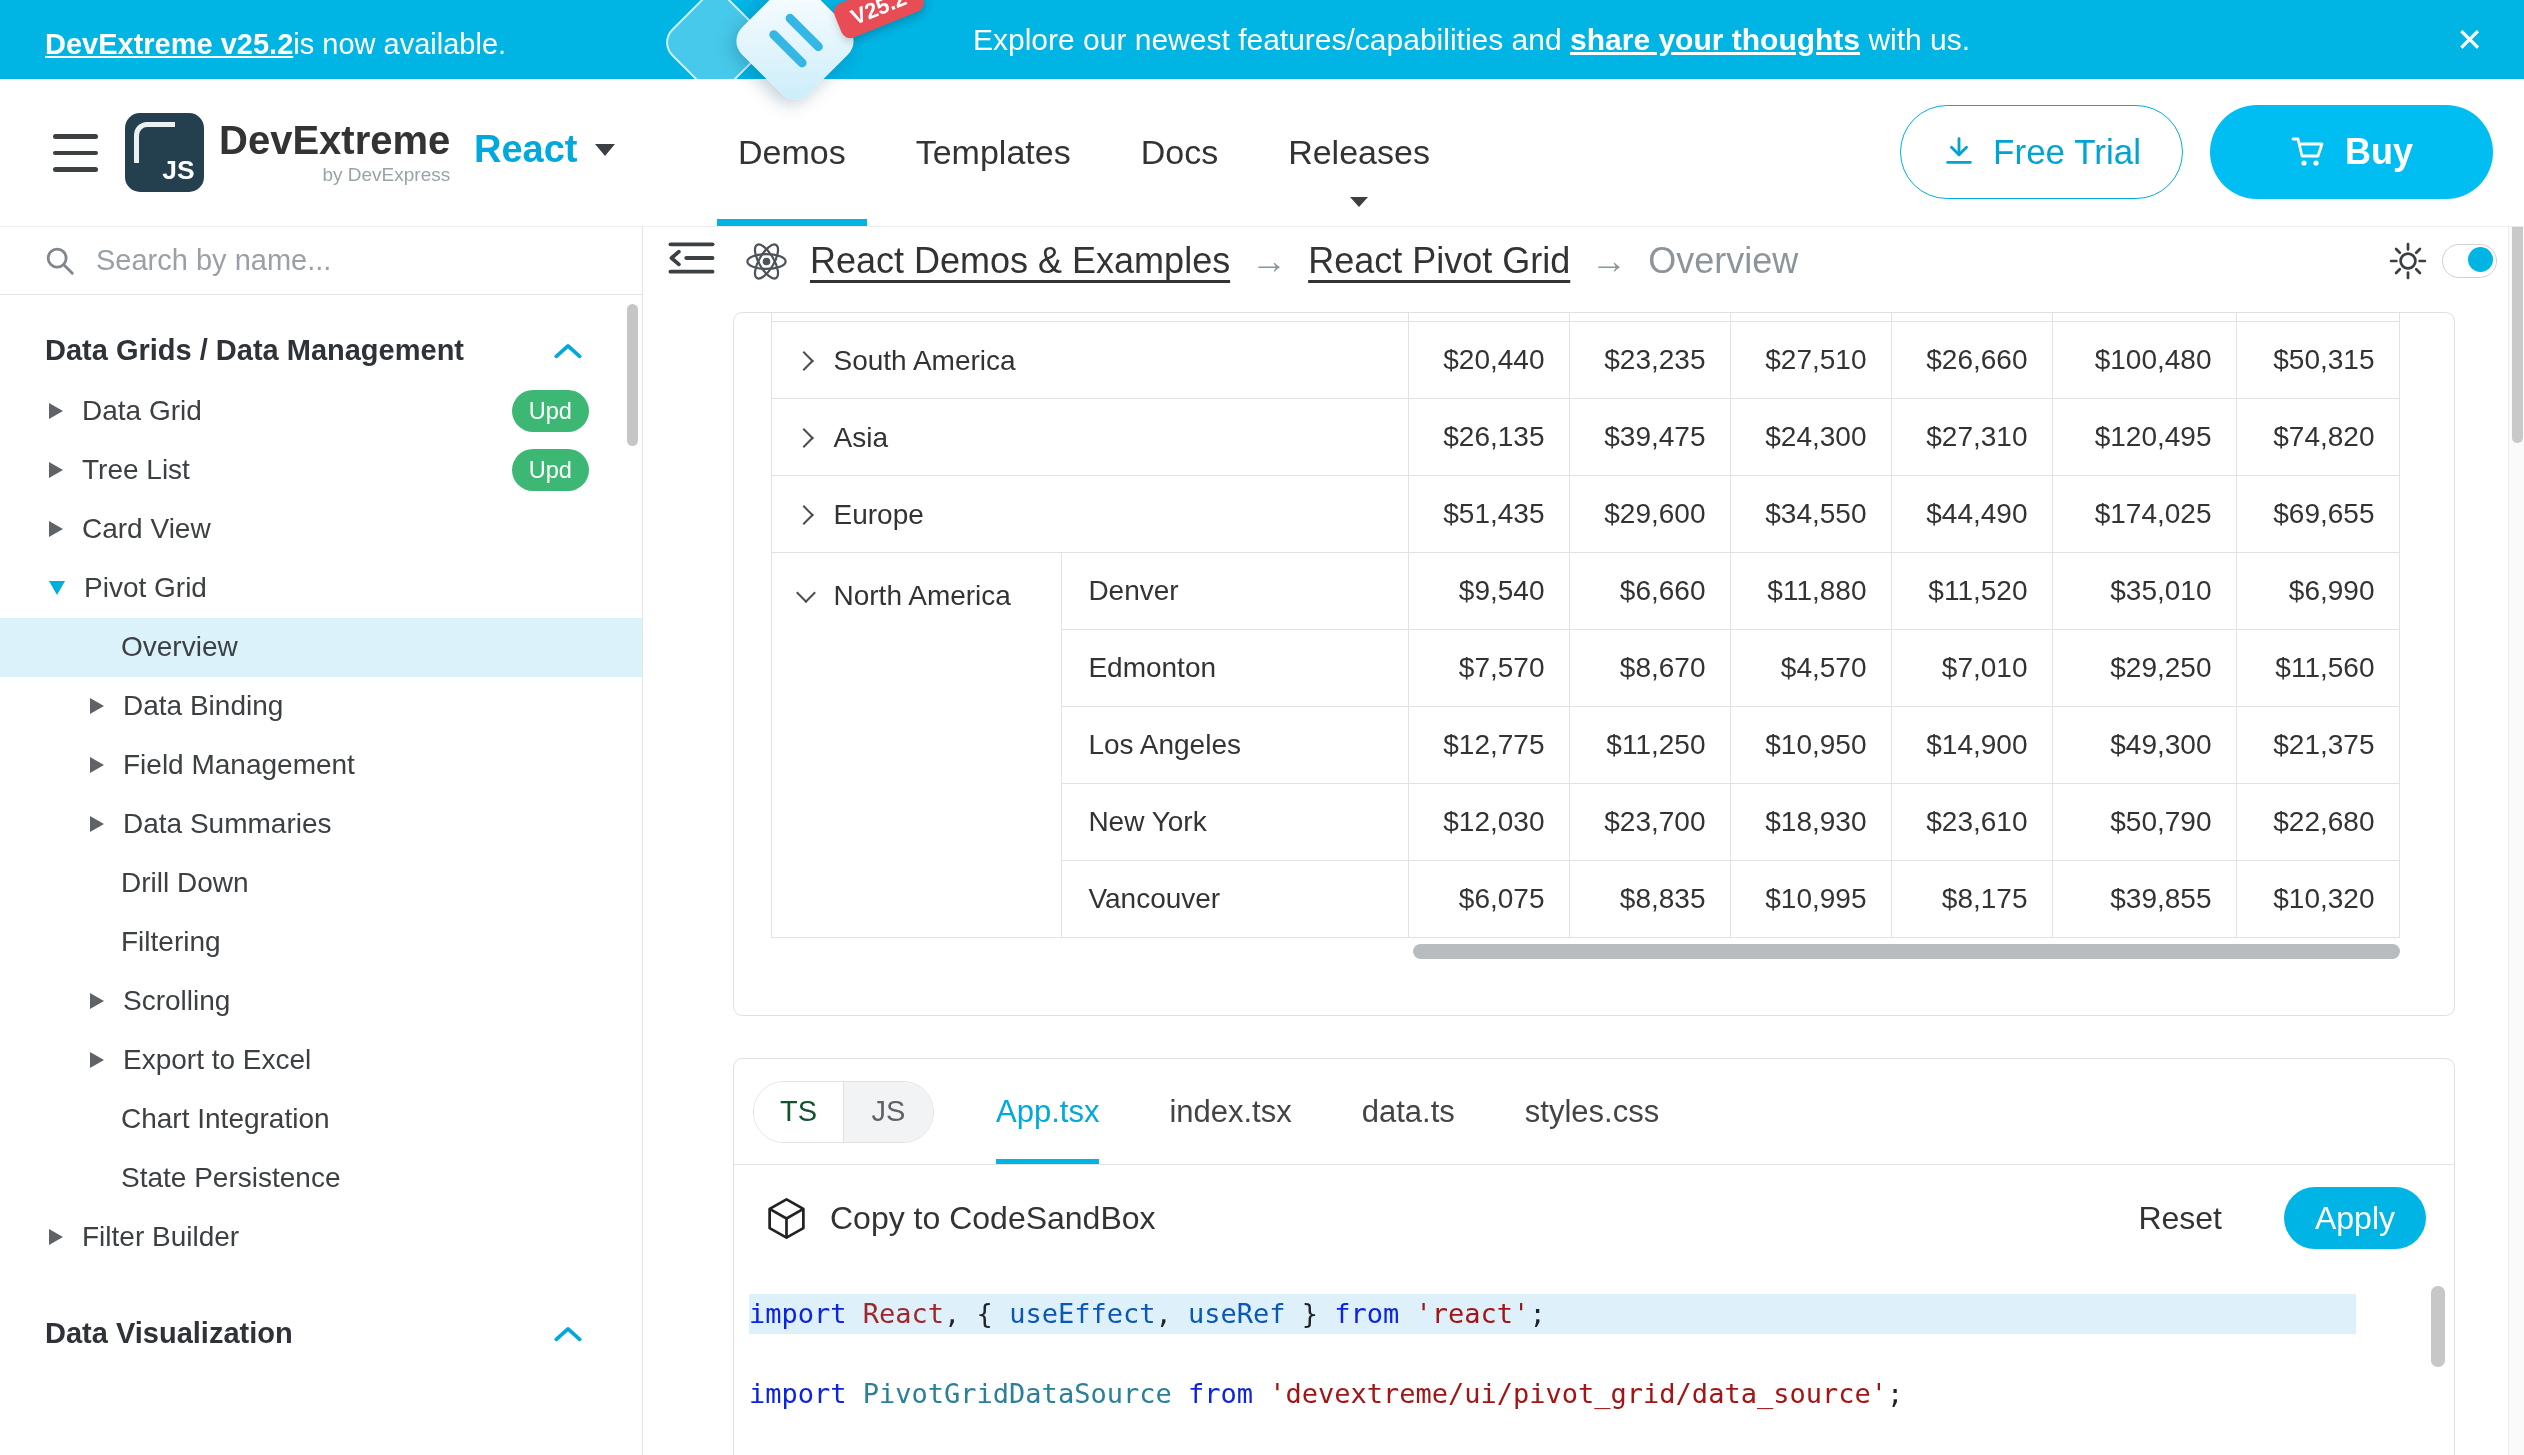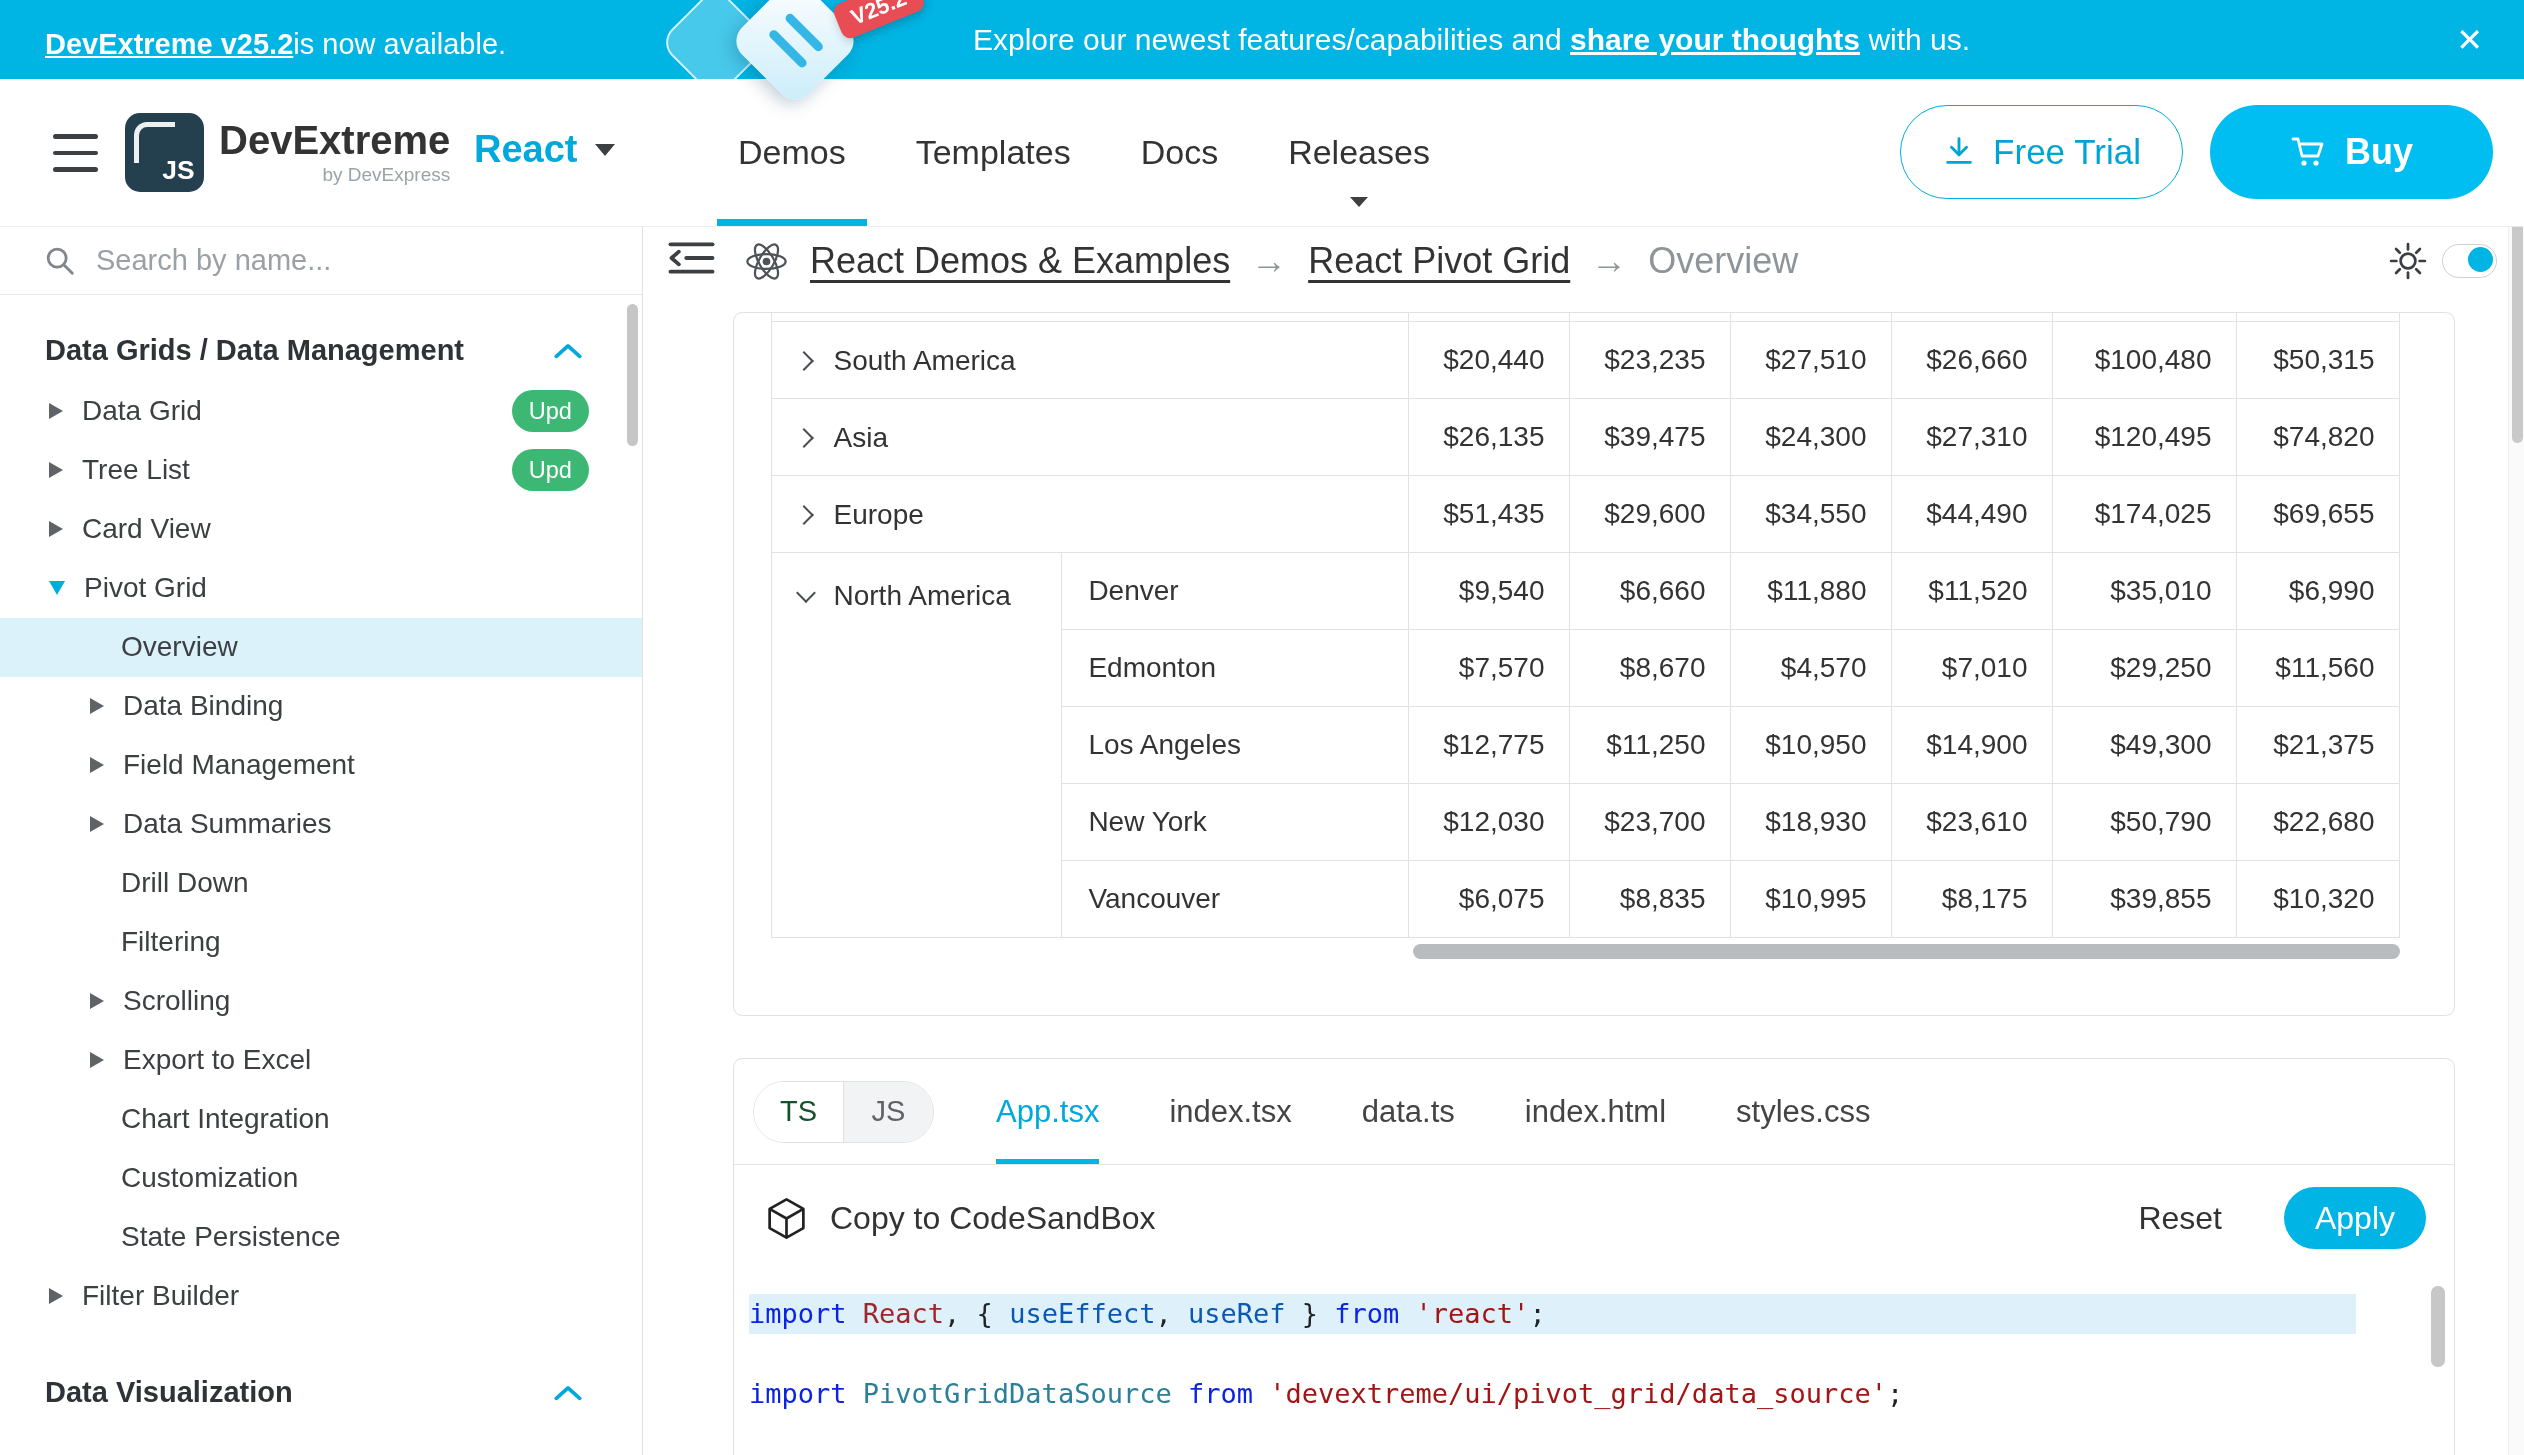--- a/index.html
+++ b/index.html
@@ -236,23 +236,20 @@
           <span class="side-label">Scrolling</span>
         </div>
         <div class="side-item child has-arrow">
           <span class="tri right"></span>
           <span class="side-label">Export to Excel</span>
         </div>
         <div class="side-item child">
           <span class="side-label">Chart Integration</span>
         </div>
         <div class="side-item child">
-          <span class="side-label">Customization</span>
-        </div>
-        <div class="side-item child">
           <span class="side-label">State Persistence</span>
         </div>
         <div class="side-item has-arrow">
           <span class="tri right"></span>
           <span class="side-label">Filter Builder</span>
         </div>
       </div>
     <div class="section-head second">
       <span>Data Visualization</span>
       <svg viewBox="0 0 24 14" width="28" height="17">
@@ -403,21 +400,20 @@
 <div class="code-card">
   <div class="tabs-row">
     <div class="lang-toggle">
         <span class="lang active">TS</span>
         <span class="lang">JS</span>
       </div>
     <div class="code-tabs">
         <span class="ctab active">App.tsx</span>
         <span class="ctab">index.tsx</span>
         <span class="ctab">data.ts</span>
-        <span class="ctab">index.html</span>
         <span class="ctab">styles.css</span>
       </div>
   </div>
   <div class="code-toolbar">
     <svg viewBox="0 0 40 40" width="45" height="45" fill="none" stroke="#222" stroke-width="2.4" stroke-linejoin="round">
         <path d="M20 3 35 11.5v17L20 37 5 28.5v-17z"></path>
         <path d="M5 11.5 20 20l15-8.5M20 20v17"></path>
       </svg>
     <span class="ct-label">Copy to CodeSandBox</span>
     <span class="ct-spacer"></span>

